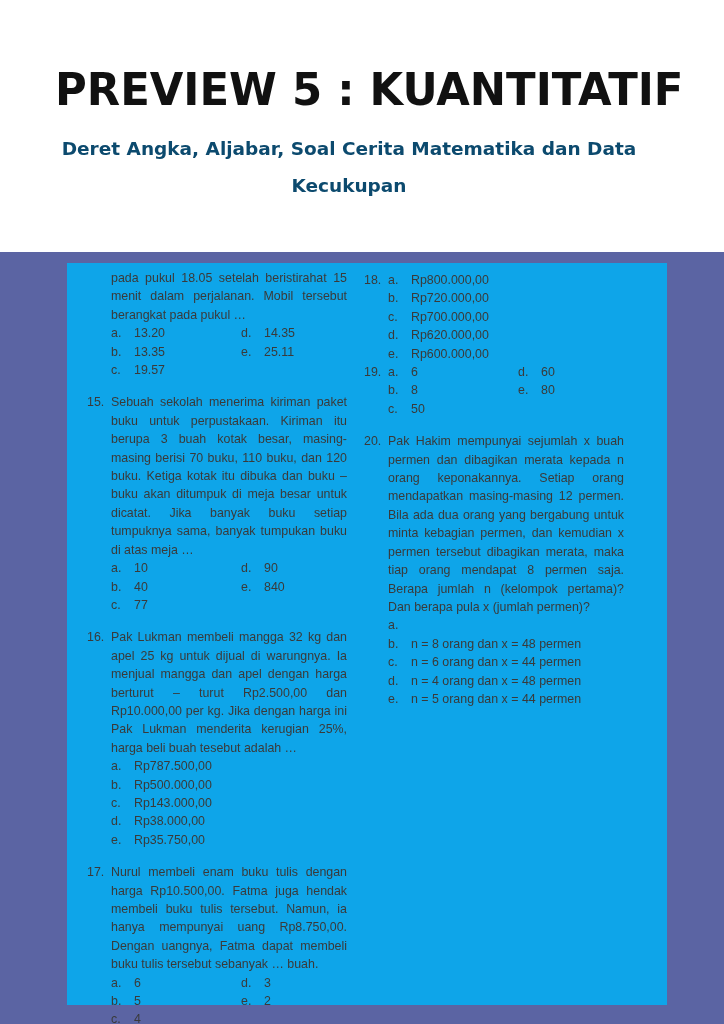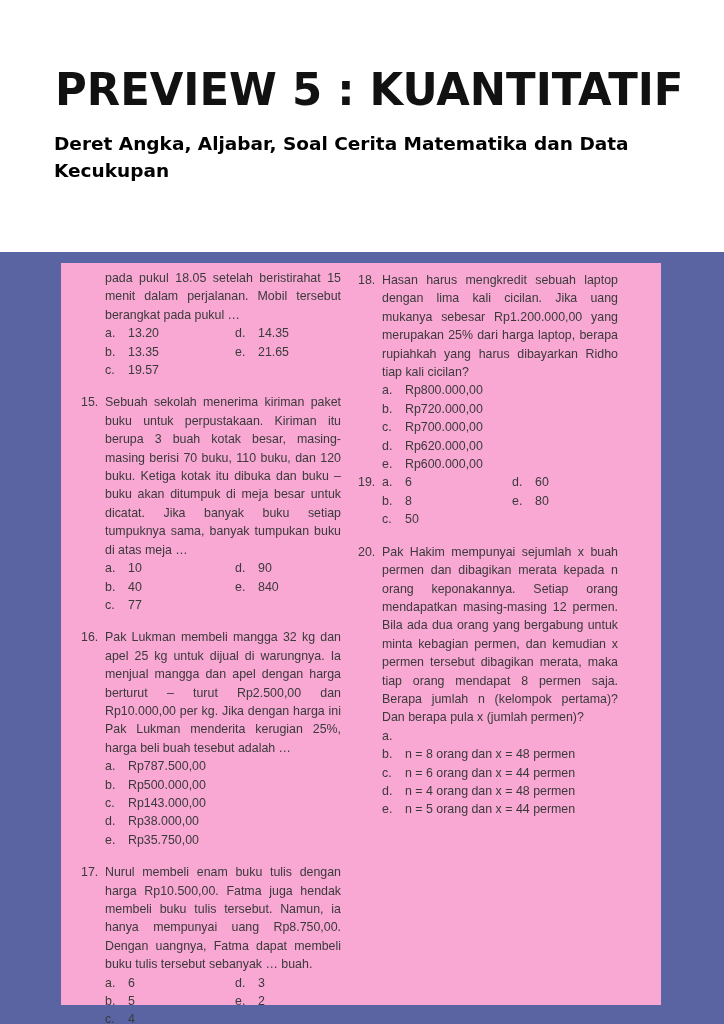--- a/index.html
+++ b/index.html
@@ -2,39 +2,39 @@
 <html><head>
 <meta charset="utf-8">
 <style>
   html, body { margin: 0; padding: 0; }
   body {
     width: 724px; height: 1024px; overflow: hidden;
     background: #ffffff;
     font-family: "Liberation Sans", sans-serif;
     position: relative;
   }
-  .header { position: absolute; left: 0; top: 0; width: 724px; height: 252px; background: #ffffff; }
+  .header { position: absolute; left: 0; top: 0; width: 724px; height: 252px; background: #ffffff; text-align: center; }
   .title {
     position: absolute; left: 55px; top: 64px;
     font-family: "DejaVu Sans", sans-serif;
     font-size: 44px; font-weight: bold; letter-spacing: 0px; color: #111111;
     white-space: nowrap; transform: scaleX(0.985); transform-origin: left top;
   }
   .subtitle {
-    position: absolute; left: 54px; top: 130px; width: 610px;
+    position: absolute; left: 44px; top: 130px; width: 610px;
     font-family: "DejaVu Sans", sans-serif;
-    font-size: 18.5px; font-weight: bold; line-height: 27px; color: #000000;
+    font-size: 18.5px; font-weight: bold; line-height: 37px; color: #0c4a6e;
   }
   .band {
     position: absolute; left: 0; top: 252px; width: 724px; height: 772px;
     background: #5b64a3;
   }
   .page {
-    position: absolute; left: 61px; top: 263px; width: 600px; height: 742px;
-    background: #f9a8d4;
+    position: absolute; left: 67px; top: 263px; width: 600px; height: 742px;
+    background: #0ea5e9;
   }
   .col { position: absolute; top: 0; color: #3a3a3a; font-size: 12.4px; line-height: 18.4px; }
   .col.left { left: 20px; width: 260px; top: 6px; }
   .col.right { left: 297px; width: 260px; top: 8px; }
   .q { position: relative; padding-left: 24px; margin-bottom: 14px; }
   .q .num { position: absolute; left: 0; top: 0; }
   .q .text { text-align: justify; }
   .q.cont { padding-left: 24px; }
   .opts-grid { display: grid; grid-template-columns: 130px 120px; }
   .opts-list { display: block; }
@@ -65,21 +65,21 @@
         <div class="opt">
             <span class="letter">d.</span>
             <span>14.35</span>
           </div>
         <div class="opt">
             <span class="letter">b.</span>
             <span>13.35</span>
           </div>
         <div class="opt">
             <span class="letter">e.</span>
-            <span>21.65</span>
+            <span>25.11</span>
           </div>
         <div class="opt">
             <span class="letter">c.</span>
             <span>19.57</span>
           </div>
       </div>
     </div>
 
     <div class="q">
       <span class="num">15.</span>
@@ -160,21 +160,20 @@
             <span>4</span>
           </div>
       </div>
     </div>
   </div>
 
   <div class="col right">
 
     <div class="q">
       <span class="num">18.</span>
-      <div class="text">Hasan harus mengkredit sebuah laptop dengan lima kali cicilan. Jika uang mukanya sebesar Rp1.200.000,00 yang merupakan 25% dari harga laptop, berapa rupiahkah yang harus dibayarkan Ridho tiap kali cicilan?</div>
       <div class="opts-list">
         <div class="opt">
             <span class="letter">a.</span>
             <span>Rp800.000,00</span>
           </div>
         <div class="opt">
             <span class="letter">b.</span>
             <span>Rp720.000,00</span>
           </div>
         <div class="opt">

